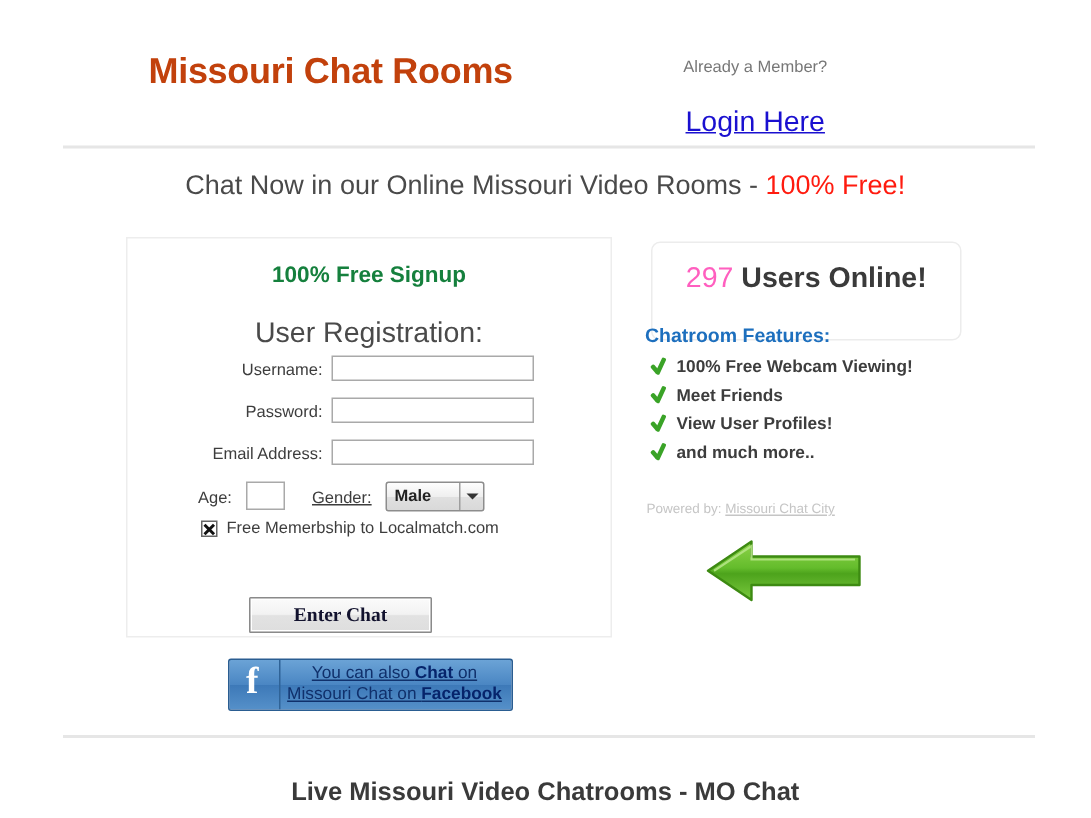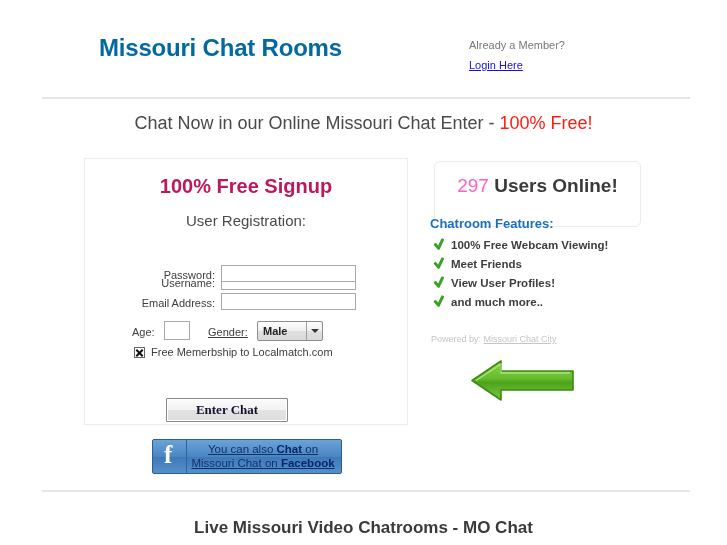--- a/index.html
+++ b/index.html
@@ -30,40 +30,41 @@
     left: 0; top: 0;
     width: 727px;
     height: 96px;
   }
   .site-title {
     position: absolute;
     left: 99px;
     top: 34px;
     font-size: 24px;
     font-weight: bold;
-    color: #0369a1;
+    color: #c2410c;
     letter-spacing: -0.2px;
     white-space: nowrap;
   }
   .member-box {
     position: absolute;
-    left: 469px;
+    left: 441px;
     top: 38px;
     width: 125px;
+    text-align: center;
   }
   .member-q {
     font-size: 11px;
     color: #777777;
     line-height: 15px;
     white-space: nowrap;
   }
   .login-link {
     display: inline-block;
-    margin-top: 6px;
-    font-size: 11px;
+    margin-top: 18px;
+    font-size: 19px;
     color: #1a10d0;
     text-decoration: underline;
     cursor: pointer;
     white-space: nowrap;
   }
 
   
   .divider {
     position: absolute;
     left: 42px;
@@ -100,41 +101,41 @@
     border: 1px solid #ededed;
     background: #ffffff;
     box-sizing: border-box;
   }
   .signup-heading {
     position: absolute;
     left: 0;
     top: 16px;
     width: 322px;
     text-align: center;
-    font-size: 20px;
-    font-weight: bold;
-    color: #be185d;
+    font-size: 15px;
+    font-weight: bold;
+    color: #15803d;
   }
   .reg-heading {
     position: absolute;
     left: 0;
     top: 53px;
     width: 322px;
     text-align: center;
-    font-size: 15px;
+    font-size: 19px;
     color: #4a4a4a;
   }
 
   .field-row {
     position: absolute;
     left: 0;
     width: 322px;
     height: 24px;
   }
-  .field-row.r1 { top: 78px; margin-top: 36px; }
+  .field-row.r1 { top: 78px; }
   .field-row.r2 { top: 106px; }
   .field-row.r3 { top: 134px; }
 
   .field-label {
     position: absolute;
     left: 0;
     top: 4px;
     width: 130px;
     text-align: right;
     font-size: 11px;
@@ -463,21 +464,21 @@
 
     <div class="member-box">
       <div class="member-q">Already a Member?</div>
       <a class="login-link">Login Here</a>
     </div>
   </div>
 
   <div class="divider top"></div>
 
   <div class="tagline">
-    <span>Chat Now in our Online Missouri Chat Enter - </span><a class="free">100% Free!</a>
+    <span>Chat Now in our Online Missouri Video Rooms - </span><a class="free">100% Free!</a>
   </div>
 
   <div class="signup-panel">
 
     <div class="signup-heading">100% Free Signup</div>
 
     <div class="reg-heading">User Registration:</div>
 
     <div class="field-row r1">
       <div class="field-label">Username:</div>

